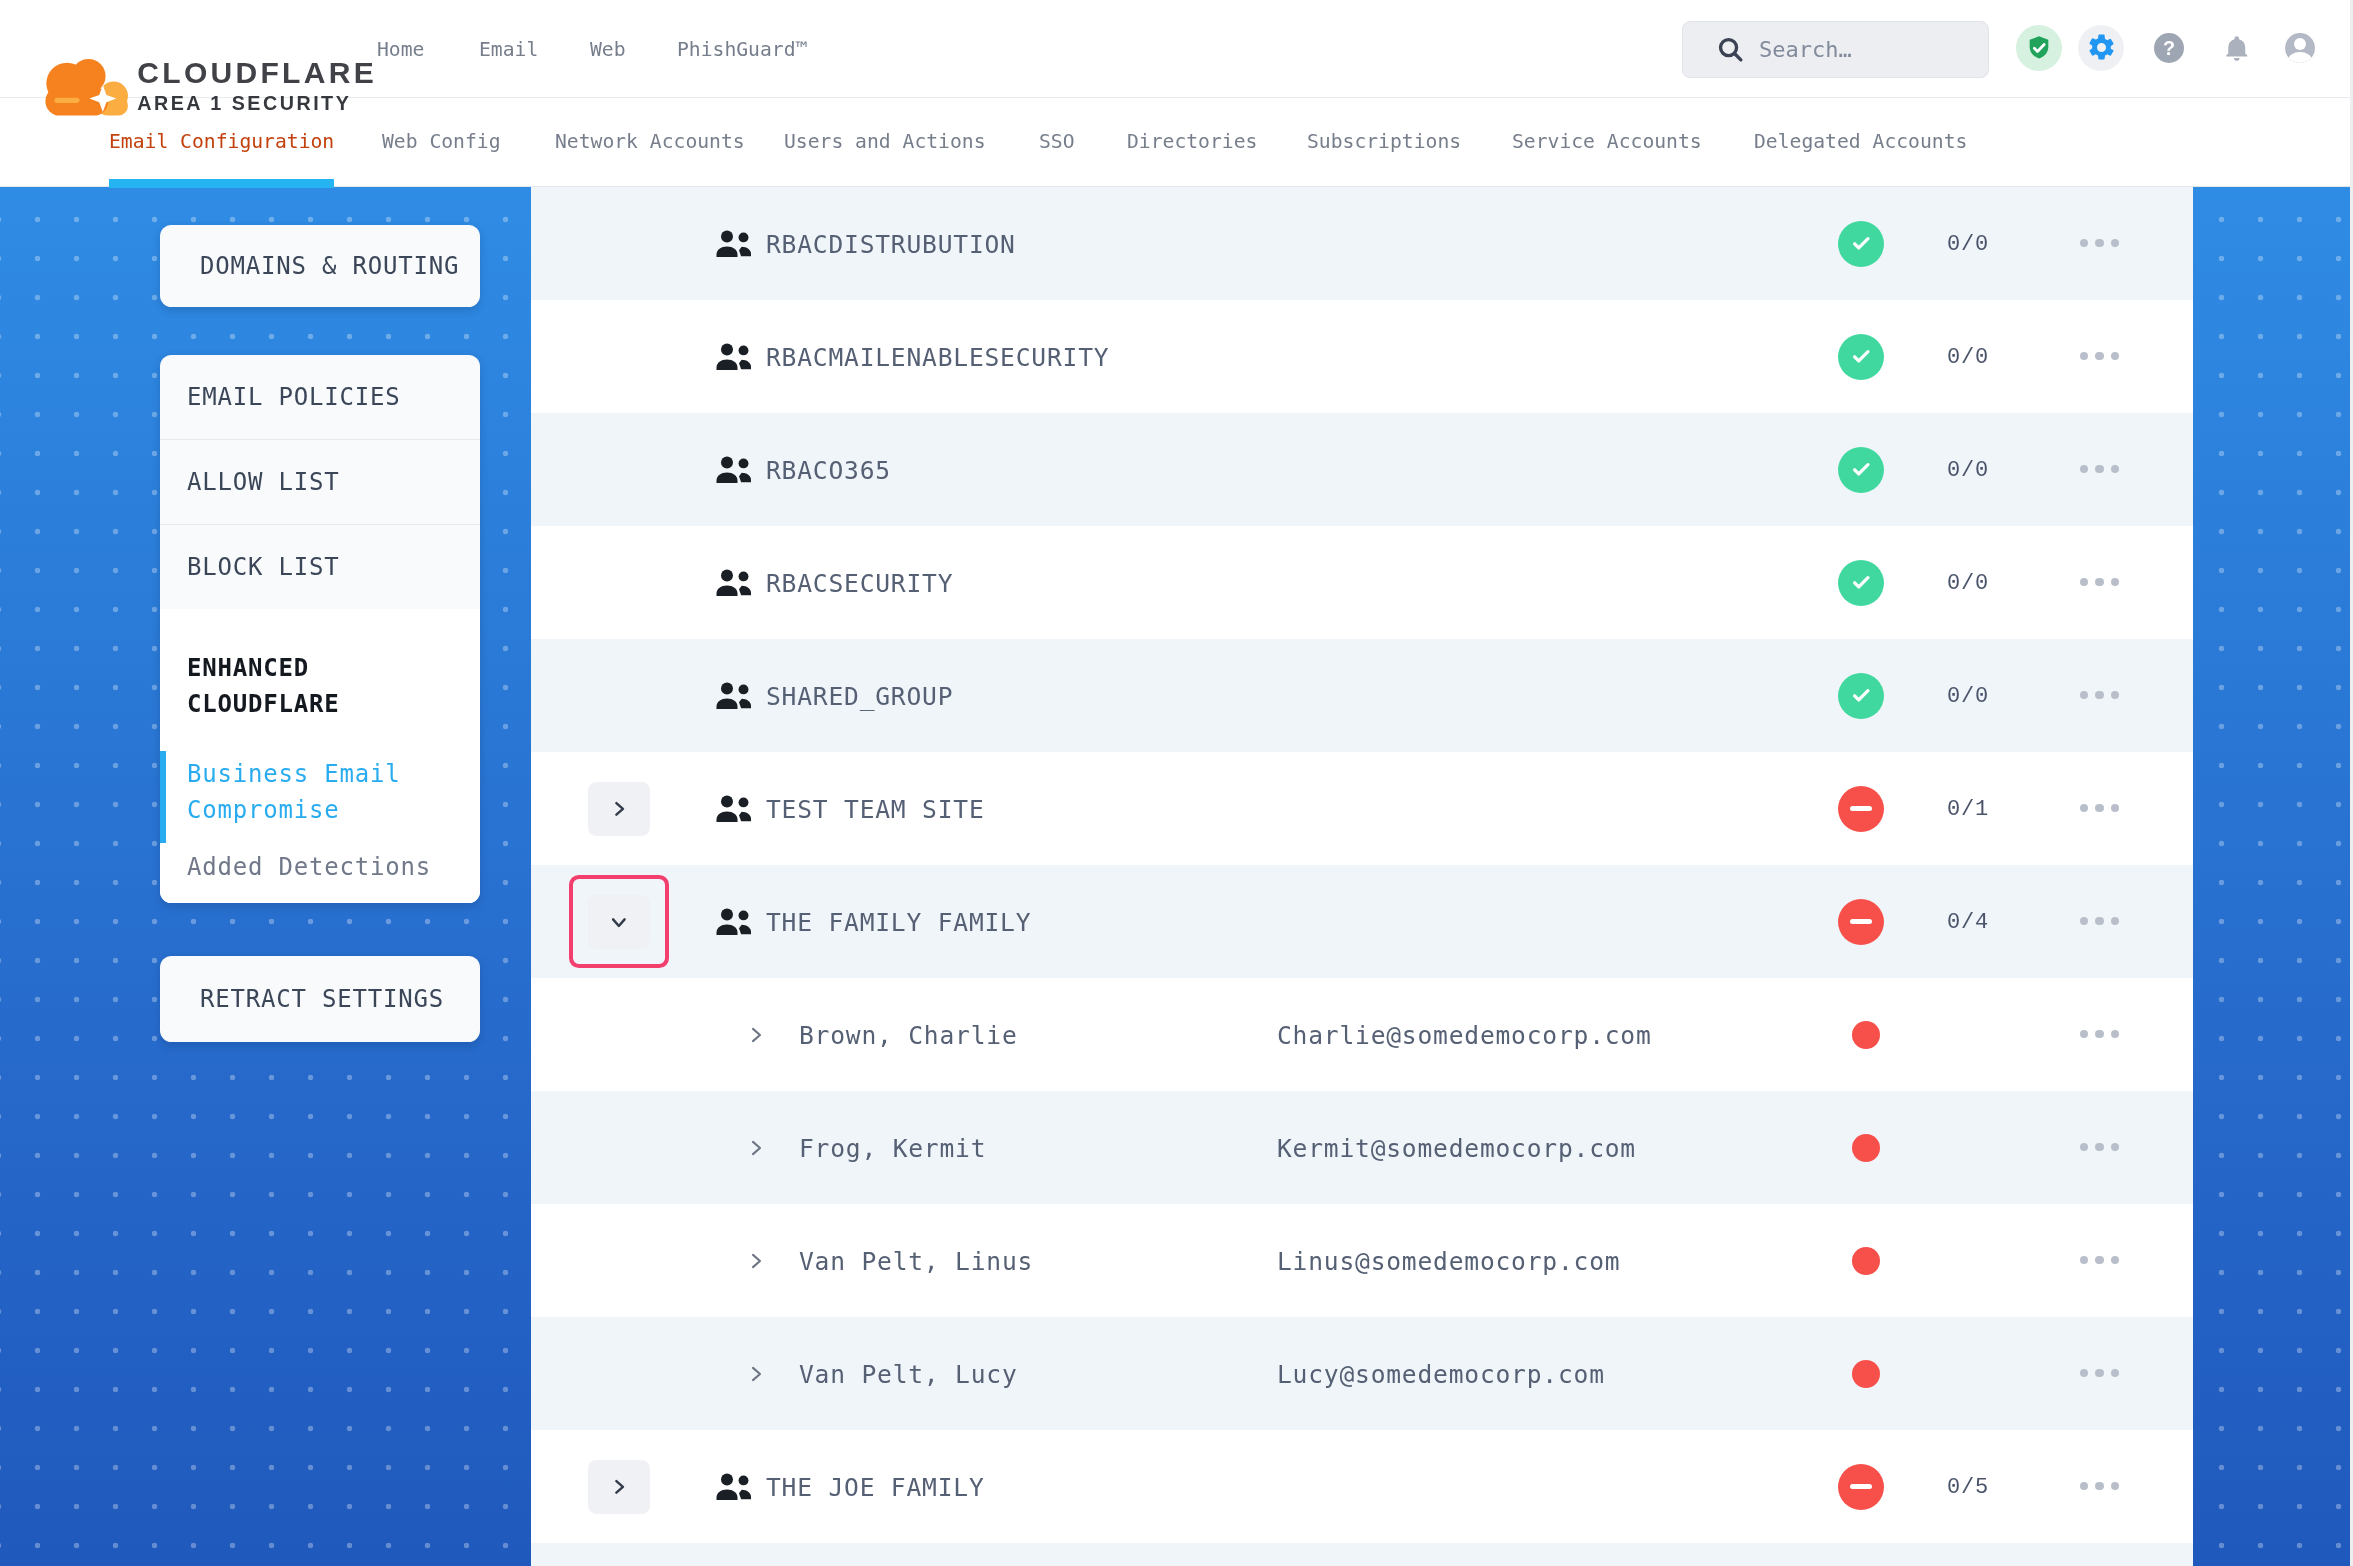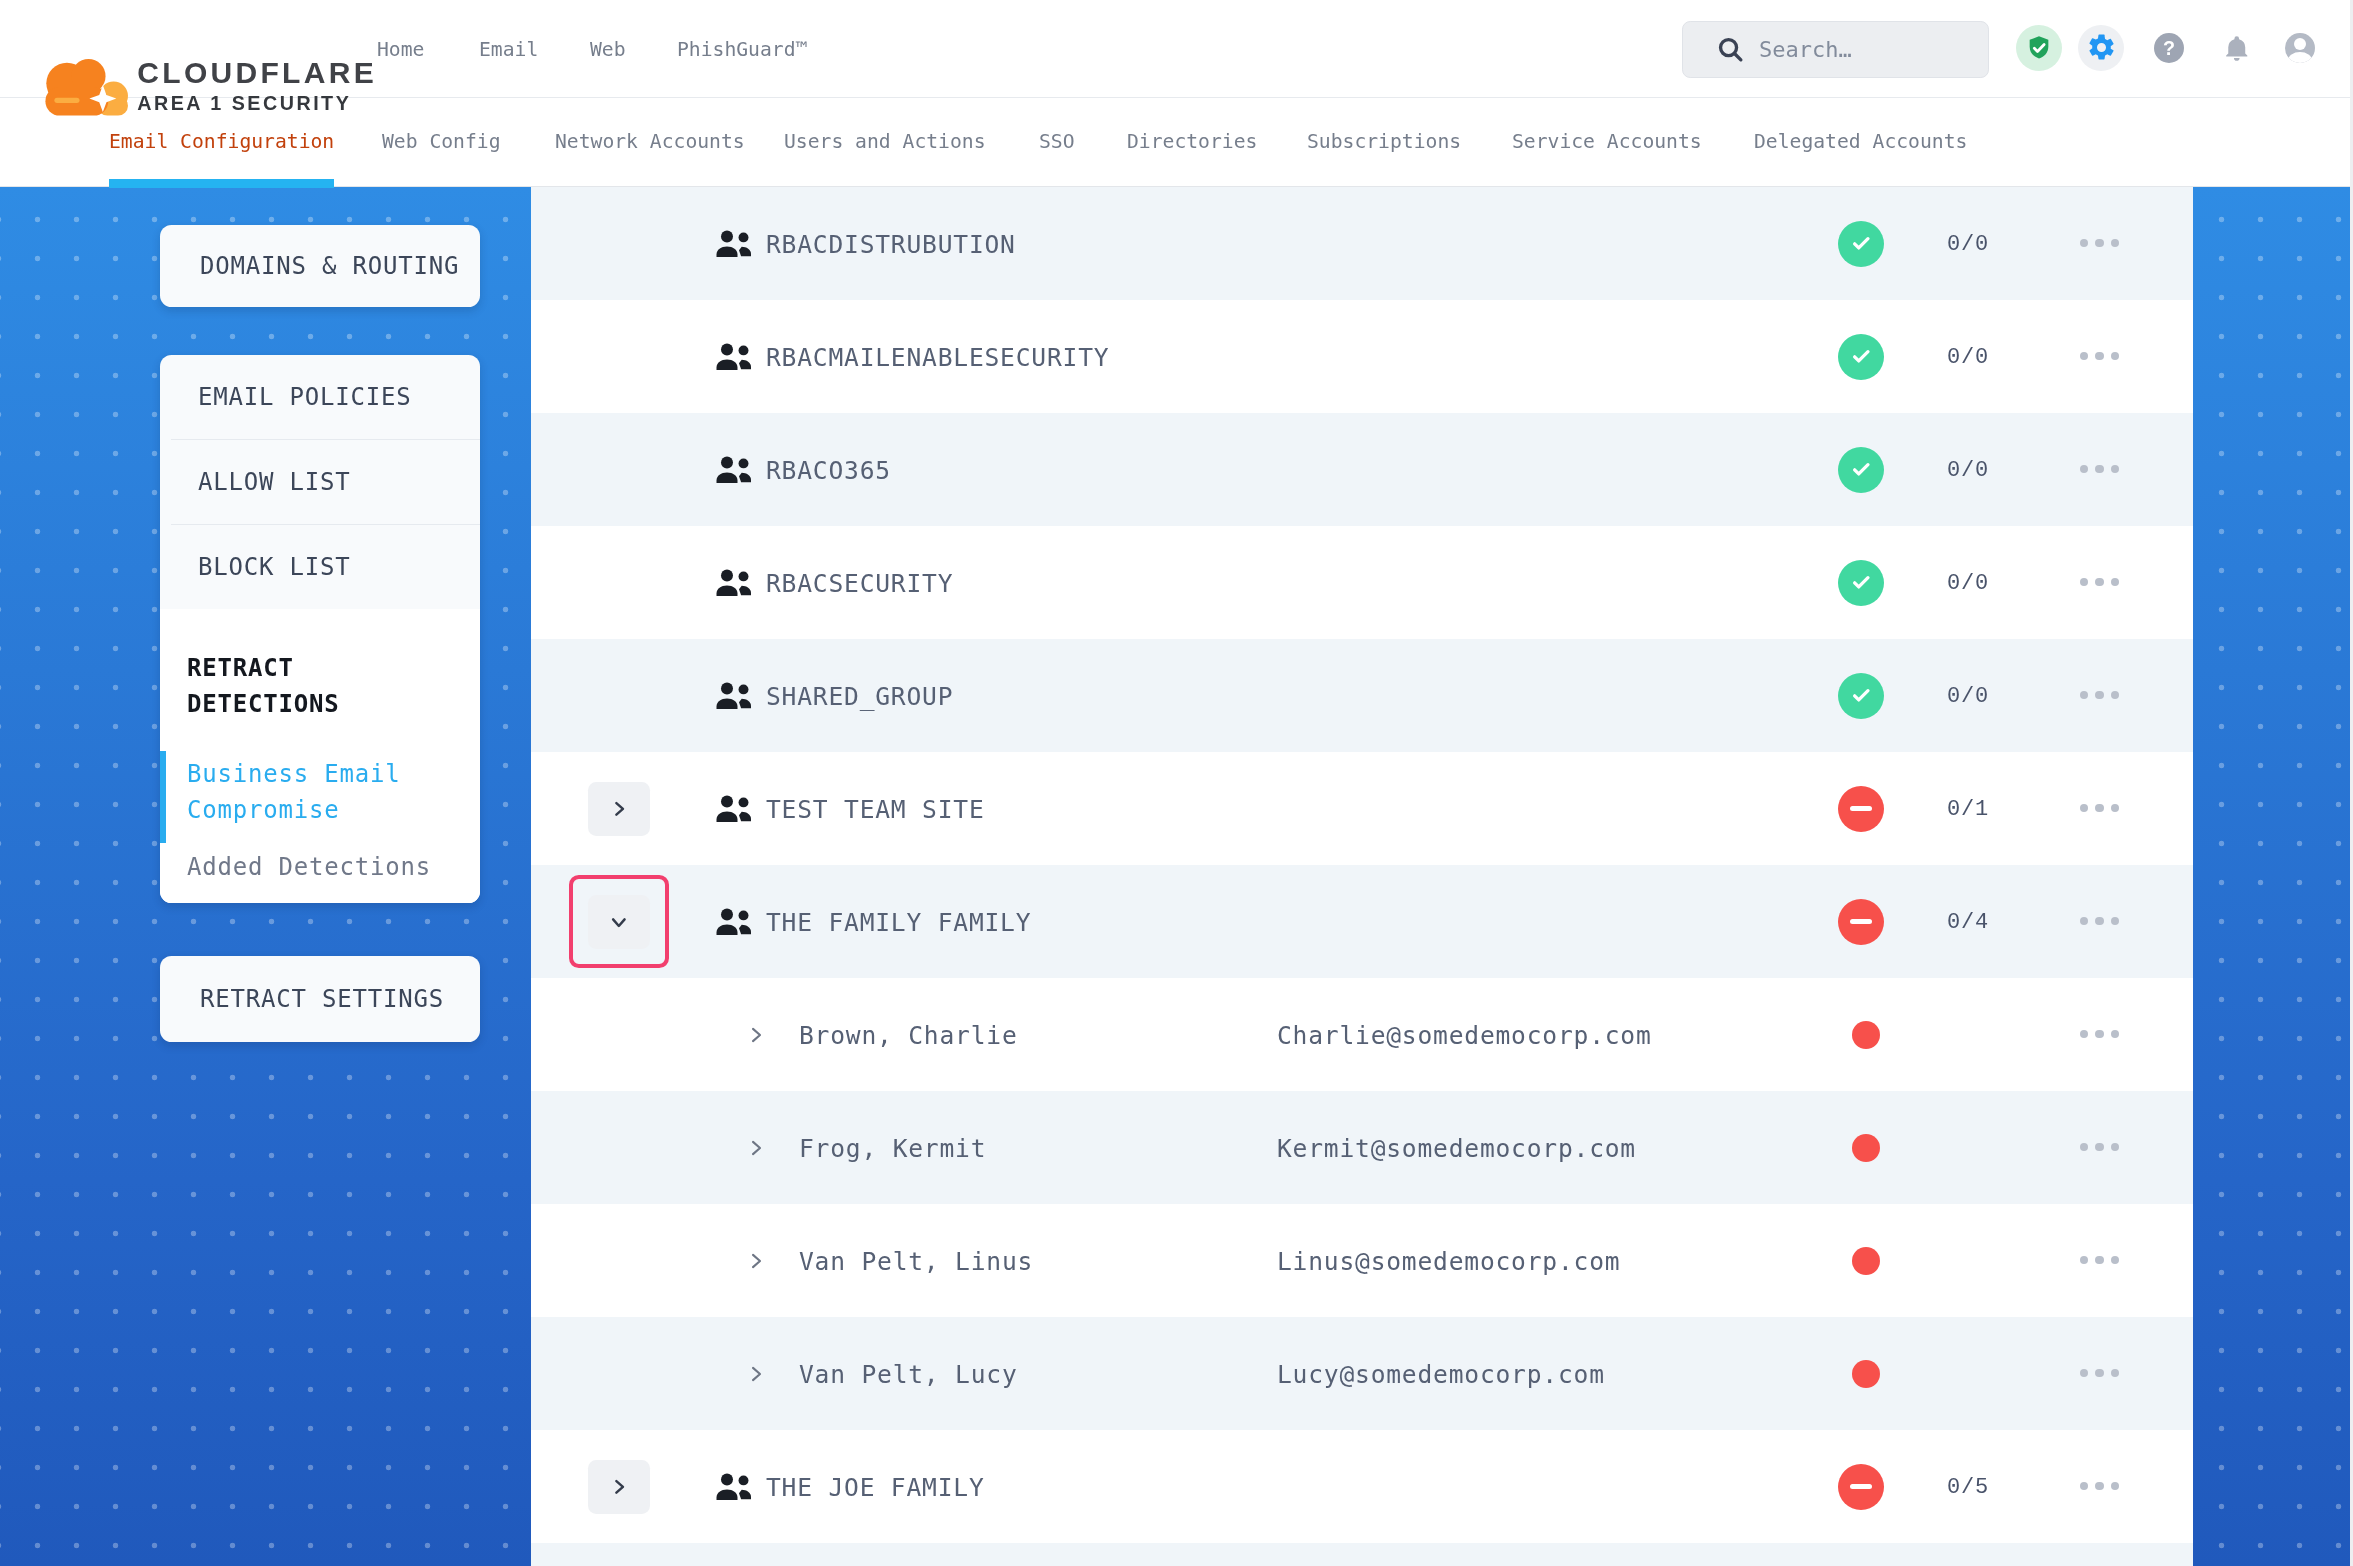--- a/index.html
+++ b/index.html
@@ -46,21 +46,21 @@
       radial-gradient(rgba(255,255,255,.30) 2.5px, rgba(255,255,255,0) 3.1px),
       linear-gradient(180deg,#2F8CE4 0%,#2A79D6 35%,#2565C8 72%,#2059BC 100%);
     background-size:39px 39px, 100% 100%;
     background-position:18px 13px, 0 0;}
   
   .side-card{position:absolute;left:160px;width:320px;background:#F8FAFC;border-radius:11.5px;
     box-shadow:0 3.3px 8.2px rgba(10,35,70,.18);z-index:10;}
   .card-domains{top:225px;height:82px;display:flex;align-items:center;}
   .card-retract{top:956px;height:86px;display:flex;align-items:center;}
   .side-label{font-size:24px;letter-spacing:0.8px;color:#3C4659;padding-left:40px;white-space:nowrap;cursor:pointer;}
-  .card-policies{top:355px;height:548px;padding-left:11px;}
+  .card-policies{top:355px;height:548px;}
   .policy-item{height:85px;display:flex;align-items:center;border-bottom:1.6px solid #E6EAEF;cursor:pointer;}
   .policy-item span{font-size:24px;letter-spacing:0.8px;color:#3C4659;padding-left:27px;}
   .enhanced-block{position:absolute;left:0;top:254px;width:320px;height:294px;background:#fff;
     border-radius:0 0 11.5px 11.5px;padding:41px 27px 0 27px;}
   .enh-title{font-size:24px;font-weight:bold;color:#14181F;line-height:36px;letter-spacing:0.8px;width:266px;}
   .bec{position:relative;margin-top:34px;font-size:24px;line-height:36px;letter-spacing:0.8px;
     color:#29ACEF;width:266px;cursor:pointer;}
   .bec .bar{position:absolute;left:-27px;top:-4.9px;width:5.7px;height:92px;background:#29ACEF;}
   .added{margin-top:24.6px;font-size:24px;letter-spacing:0.8px;color:#707889;cursor:pointer;}
   
@@ -174,21 +174,21 @@
   <div class="policy-item">
     <span>EMAIL POLICIES</span>
   </div>
   <div class="policy-item">
     <span>ALLOW LIST</span>
   </div>
   <div class="policy-item">
     <span>BLOCK LIST</span>
   </div>
   <div class="enhanced-block">
-    <div class="enh-title">RETRACT DETECTIONS</div>
+    <div class="enh-title">ENHANCED CLOUDFLARE</div>
     <div class="bec">
       <span class="bar"></span>
       <span>Business Email Compromise</span>
     </div>
     <div class="added">Added Detections</div>
   </div>
 </div>
 
 <div class="side-card card-retract">
   <span class="side-label">RETRACT SETTINGS</span>

